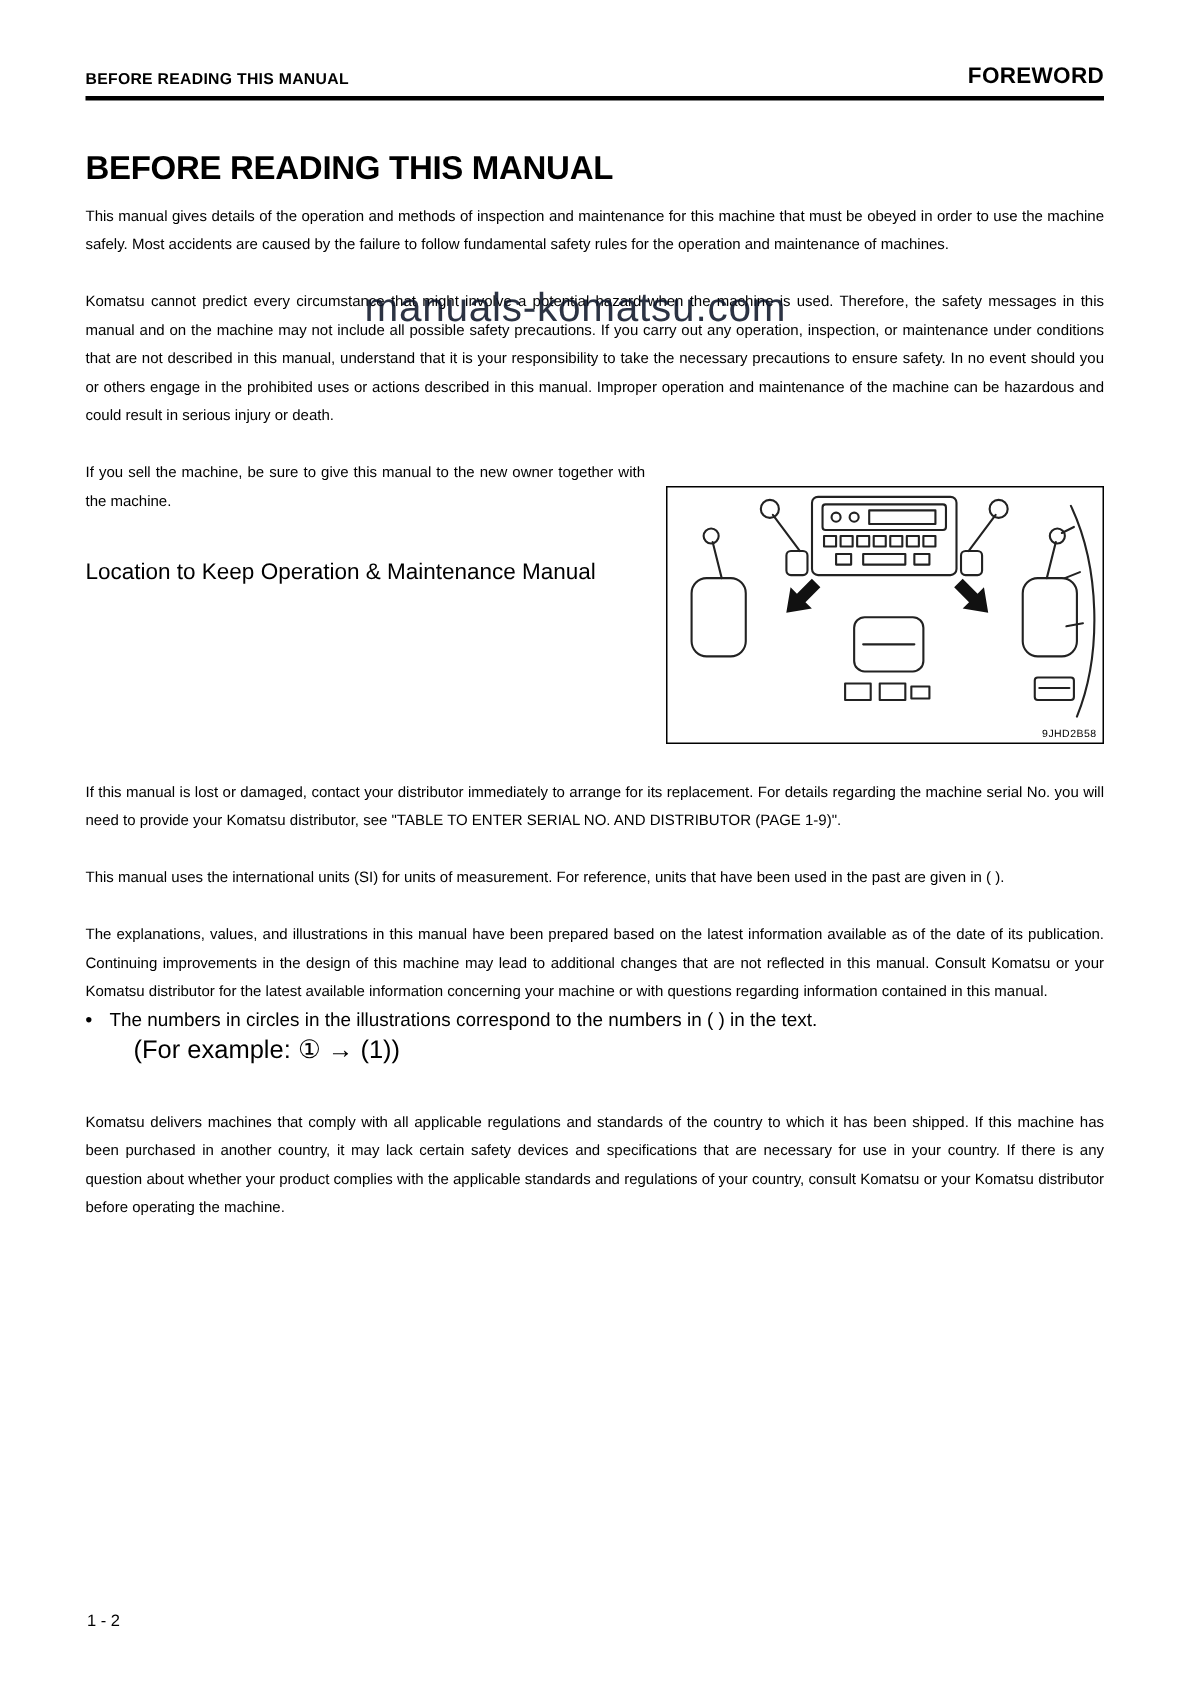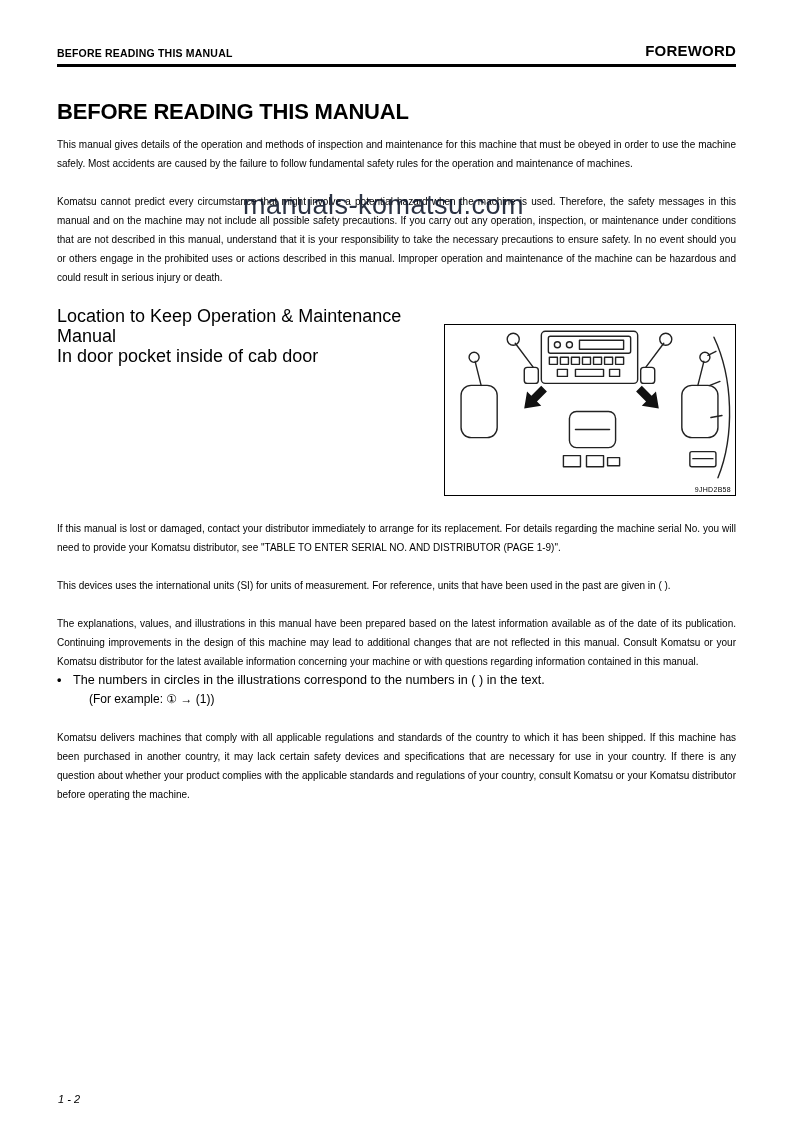--- a/index.html
+++ b/index.html
@@ -74,46 +74,45 @@
     background: #fff;
     box-sizing: border-box;
   }
   .figure-code {
     position: absolute;
     right: 4px;
     bottom: 2px;
     font-size: 7px;
     letter-spacing: 0.3px;
   }
-  .captions { margin-top: 12px; font-size: 18px; line-height: 20px; }
+  .captions { margin-top: 28px; font-size: 15px; line-height: 20px; }
   .clear { clear: both; }
 
   .section-gap { height: 17px; }
 
   
   .bullet-row {
     display: flex;
     font-size: 12.6px;
     line-height: 19px;
     margin: 0;
   }
   .bullet-marker { width: 16px; flex: 0 0 16px; font-weight: bold; }
   .bullet-sub {
-    font-size: 12px;
+    font-size: 17px;
     line-height: 19px;
-    margin: 0 0 19px 16px;
+    margin: 0 0 30px 16px;
     padding-left: 16px;
   }
 
   .footer-page-num {
     position: absolute;
     left: 58px;
-    bottom: 18px;
+    bottom: 36px;
     font-size: 11px;
-    font-style: italic;
   }
 
   svg { display: block; }
 </style>
 </head>
 <body>
 
 <div class="page">
 
   <div class="running-header">
@@ -185,34 +184,34 @@
           </g>
 
           <g fill="#111" stroke="none">
             <path d="M-4,-18 L-4,-4 L-10,-4 L0,10 L10,-4 L4,-4 L4,-18 Z" transform="translate(86,76) rotate(45)"></path>
             <path d="M-4,-18 L-4,-4 L-10,-4 L0,10 L10,-4 L4,-4 L4,-18 Z" transform="translate(206,76) rotate(-45)"></path>
           </g>
         </svg>
         <span class="figure-code">9JHD2B58</span>
       </div>
 
+      <p class="para tight">If you sell the machine, be sure to give this manual to the new owner together with the machine.</p>
 
       <div class="captions">
         <div>Location to Keep Operation &amp; Maintenance Manual</div>
-        <div>In door pocket inside of cab door</div>
       </div>
 
       <div class="clear"></div>
     </div>
 
     <div class="section-gap"></div>
 
     <p class="para">If this manual is lost or damaged, contact your distributor immediately to arrange for its replacement. For details regarding the machine serial No. you will need to provide your Komatsu distributor, see "TABLE TO ENTER SERIAL NO. AND DISTRIBUTOR (PAGE 1-9)".</p>
 
-    <p class="para">This devices uses the international units (SI) for units of measurement. For reference, units that have been used in the past are given in ( ).</p>
+    <p class="para">This manual uses the international units (SI) for units of measurement. For reference, units that have been used in the past are given in ( ).</p>
 
     <p class="para tight">The explanations, values, and illustrations in this manual have been prepared based on the latest information available as of the date of its publication. Continuing improvements in the design of this machine may lead to additional changes that are not reflected in this manual. Consult Komatsu or your Komatsu distributor for the latest available information concerning your machine or with questions regarding information contained in this manual.</p>
 
     <div class="bullet-row">
       <span class="bullet-marker">•</span>
       <span>The numbers in circles in the illustrations correspond to the numbers in ( ) in the text.</span>
     </div>
     <div class="bullet-sub">(For example: ① → (1))</div>
 
     <p class="para">Komatsu delivers machines that comply with all applicable regulations and standards of the country to which it has been shipped.  If this machine has been purchased in another country, it may lack certain safety devices and specifications that are necessary for use in your country. If there is any question about whether your product complies with the applicable standards and regulations of your country, consult Komatsu or your Komatsu distributor before operating the machine.</p>

